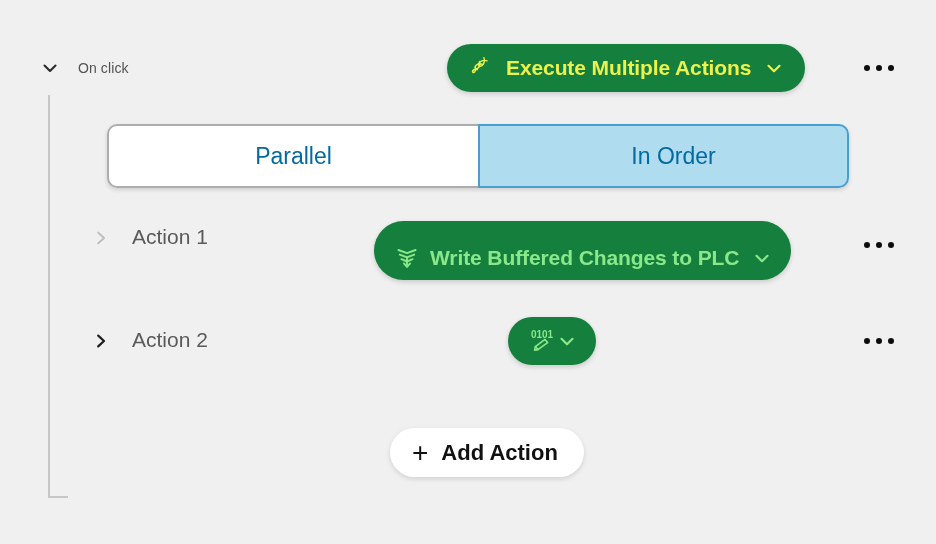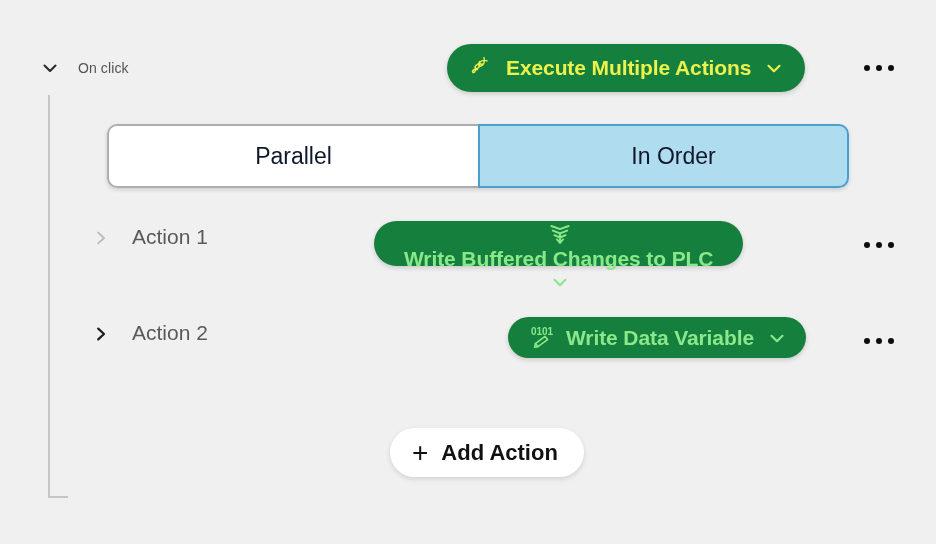--- a/index.html
+++ b/index.html
@@ -101,30 +101,29 @@
     height: 48px;
     padding: 0 20px 0 22px;
   }
   #pill-execute .pill-label { color: #edf14b; margin: 0 12px 0 11px; }
 
   #pill-action1 {
     position: absolute;
     left: 374px;
     top: 221px;
     height: 45px;
-    padding: 0 18px 0 20px;
-    flex-direction: column;
+    padding: 14px 18px 0 20px;
   }
   #pill-action1 .pill-label { color: #8ae88a; margin: 0 12px 0 10px; }
 
   #pill-action2 {
     position: absolute;
     left: 508px;
     top: 317px;
-    height: 41px;
+    height: 48px;
     padding: 0 18px 0 20px;
   }
   #pill-action2 .pill-label { color: #8ae88a; margin: 0 12px 0 10px; }
 
   
   .kebab {
     position: absolute;
     width: 42px;
     height: 40px;
     display: flex;
@@ -155,21 +154,21 @@
     border-radius: 10px;
     box-shadow: 0 2px 4px rgba(0,0,0,0.14);
     background: #ffffff;
   }
   .seg {
     flex: 1 1 50%;
     display: flex;
     align-items: center;
     justify-content: center;
     font-size: 23px;
-    color: #0f172a;
+    color: #0369a1;
     cursor: pointer;
     user-select: none;
     box-sizing: border-box;
   }
   .seg.left {
     background: #ffffff;
     border: 2px solid #adadad;
     border-right: none;
     border-radius: 10px 0 0 10px;
   }
@@ -181,21 +180,21 @@
   }
 
   
   .action-row {
     position: absolute;
     display: flex;
     align-items: flex-start;
     height: 40px;
   }
   #row-action1 { left: 88px; top: 225px; }
-  #row-action2 { left: 88px; top: 321px; }
+  #row-action2 { left: 88px; top: 328px; }
   .row-chev {
     width: 26px;
     height: 26px;
     display: flex;
     align-items: center;
     justify-content: center;
     cursor: pointer;
   }
   .row-label {
     margin-left: 18px;
@@ -329,21 +328,20 @@
   <div class="pill" id="pill-action2">
     <span class="pill-icon">
       <svg width="28" height="26" viewBox="0 0 28 26" aria-hidden="true">
         <text x="14" y="10" text-anchor="middle" font-family="'Liberation Sans', sans-serif" font-size="10" font-weight="bold" fill="#8ae88a">0101</text>
         <g fill="none" stroke="#8ae88a" stroke-width="1.6" stroke-linecap="round" stroke-linejoin="round">
           <path d="M6.6 22.2 L7.4 18.6 L17.0 11.4 L19.6 14.6 L9.9 21.6 Z"></path>
           <path d="M7.4 18.6 L9.9 21.6"></path>
         </g>
       </svg>
     </span>
-    <span class="pill-label">Write Data Variable</span>
     <span class="pill-caret">
       <svg width="22" height="22" viewBox="0 0 22 22" aria-hidden="true">
         <path d="M5.5 8.8 L11 14.2 L16.5 8.8" fill="none" stroke="#8ae88a" stroke-width="2.2" stroke-linecap="round" stroke-linejoin="round"></path>
       </svg>
     </span>
   </div>
 
   <div class="kebab" id="kebab-action2">
     <span></span>
     <span></span>

